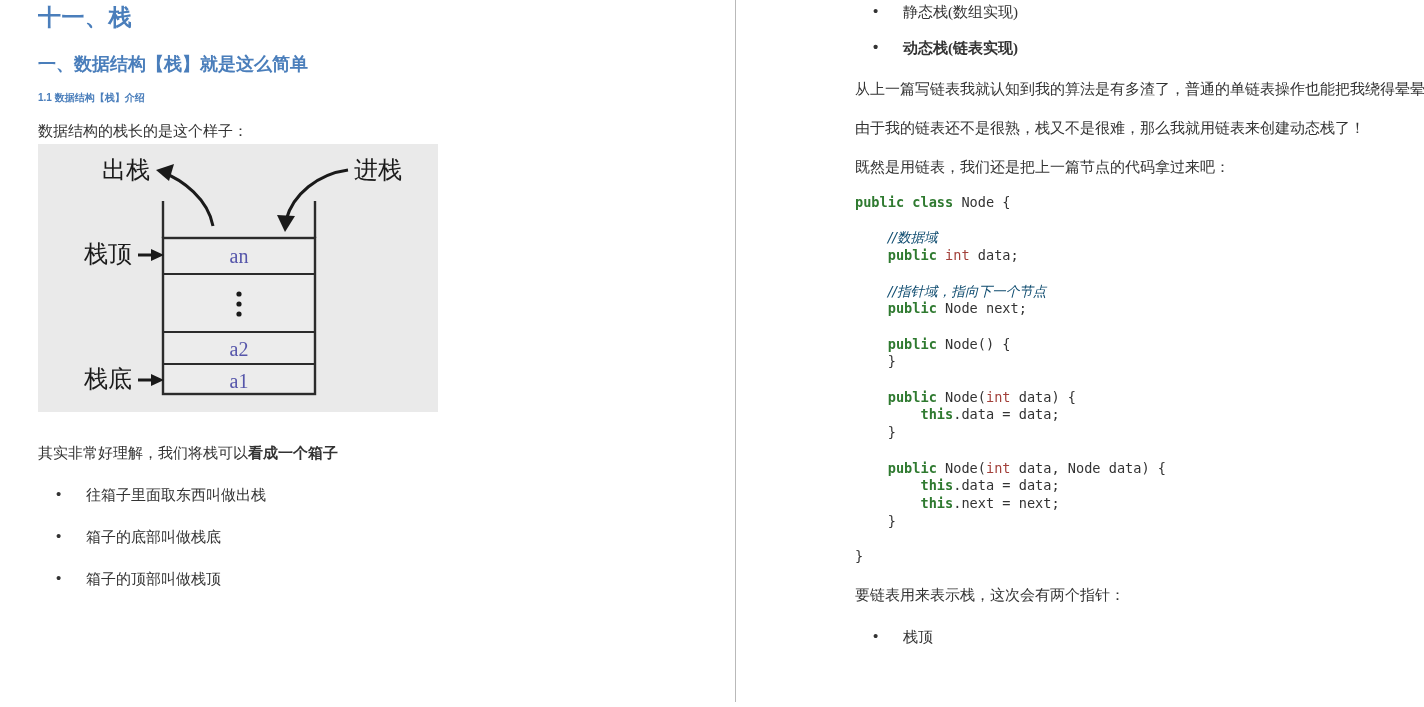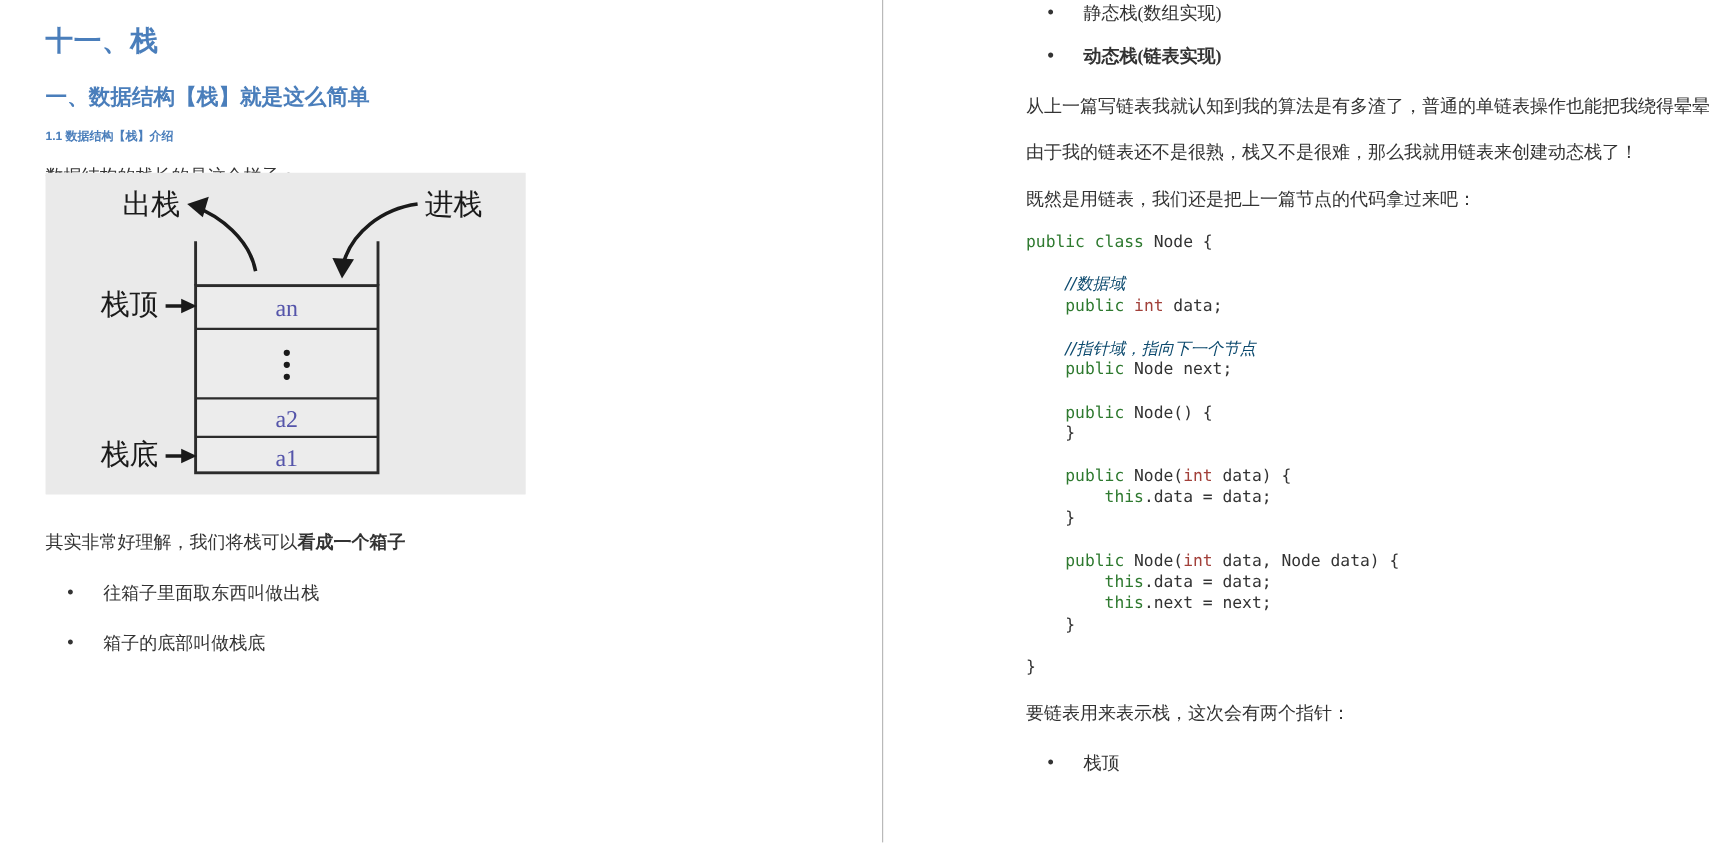--- a/index.html
+++ b/index.html
@@ -42,21 +42,21 @@
     box-sizing: border-box;
   }
 
   .h-main {
     color: #4a7ebb;
     font-family: "Liberation Sans", sans-serif;
     font-weight: bold;
     font-size: 23px;
     letter-spacing: 0.5px;
     margin: 0;
-    padding-top: 21px;
+    padding-top: 4px;
     line-height: 27px;
   }
   .h-sec {
     color: #4a7ebb;
     font-family: "Liberation Sans", sans-serif;
     font-weight: bold;
     font-size: 18px;
     margin: 21px 0 0 0;
     line-height: 24px;
   }
@@ -134,21 +134,21 @@
 
   
   #code-block {
     font-family: "DejaVu Sans Mono", "Liberation Mono", monospace;
     font-size: 13.6px;
     line-height: 17.7px;
     margin-top: 16px;
     white-space: pre;
     color: #333333;
   }
-  .kw   { color: #2f7a30; font-weight: normal; }
+  .kw   { color: #2f7a30; font-weight: bold; }
   .typ  { color: #a2403a; }
   .cmt  { color: #0c4a6e; font-style: italic; font-family: "DejaVu Sans", "Liberation Sans", sans-serif; }
   .pln  { color: #333333; }
 
   .clipped-line { width: 690px; }
 </style>
 </head>
 <body>
 
 <div id="page">
@@ -202,20 +202,21 @@
       <path d="M 126 236 L 113 230 L 113 242 Z" fill="#1a1a1a"></path>
     </svg>
   </div>
 
   <div style="position:absolute; left:38px; top:442px; width:600px;">
     <p class="body-para" style="margin-top:0;"><span>其实非常好理解，我们将栈可以</span><b>看成一个箱子</b></p>
 
     <ul class="bullet-list">
       <li class="bullet-item">往箱子里面取东西叫做出栈</li>
       <li class="bullet-item">箱子的底部叫做栈底</li>
+      <li class="bullet-item">箱子的顶部叫做栈顶</li>
     </ul>
   </div>
 
   <div id="right-column">
 
     <ul class="bullet-list r-bullets">
       <li class="bullet-item tight">静态栈(数组实现)</li>
       <li class="bullet-item tight bold">动态栈(链表实现)</li>
     </ul>
 

